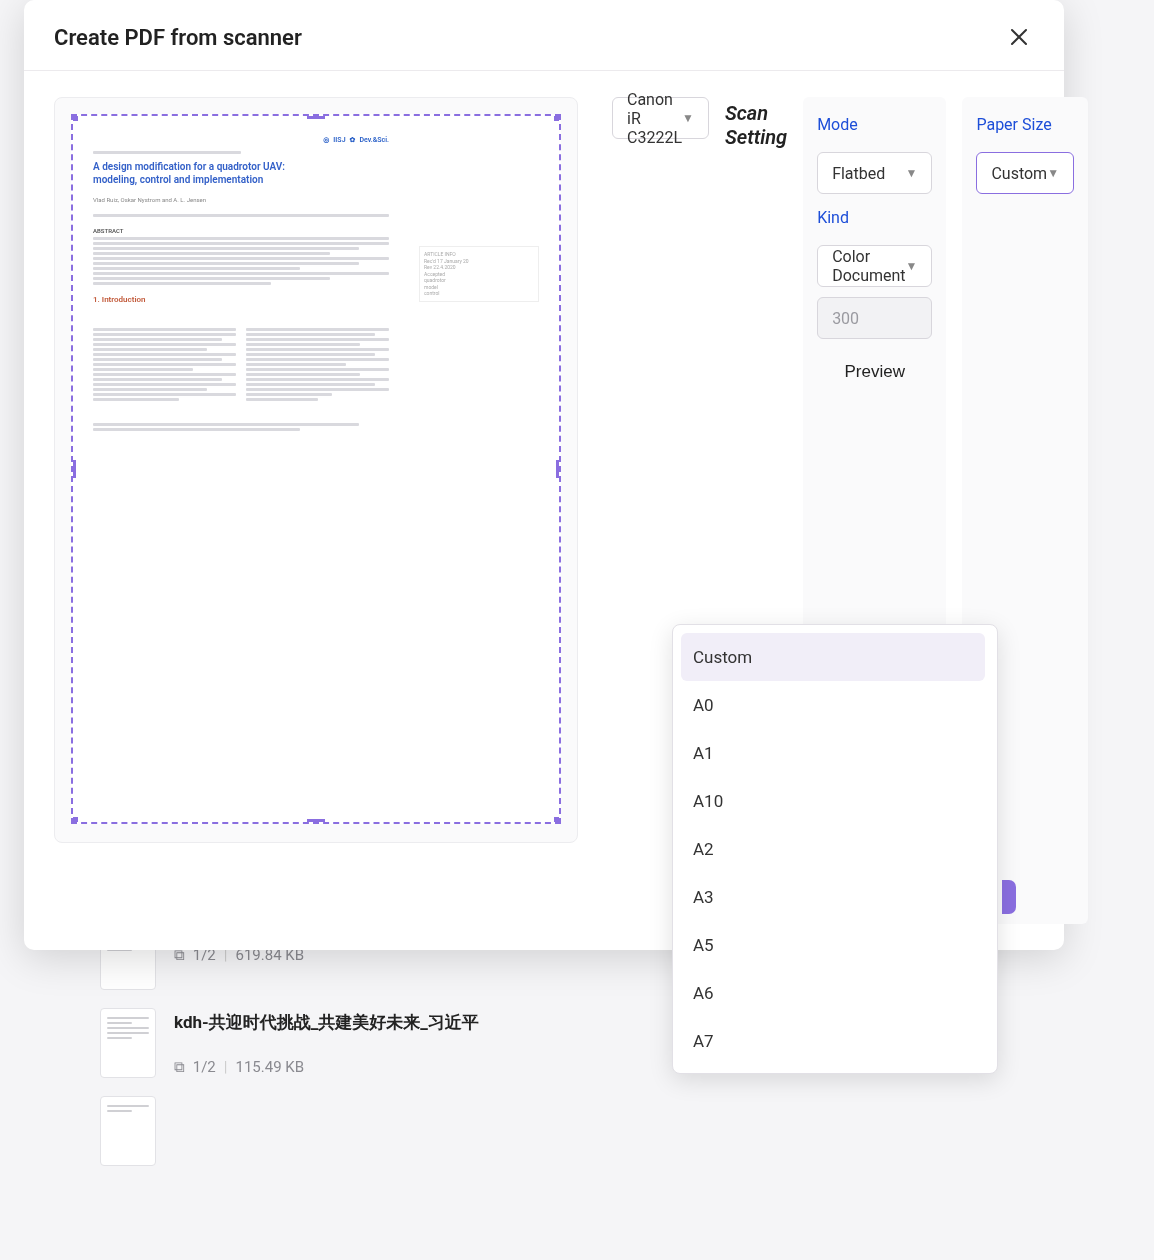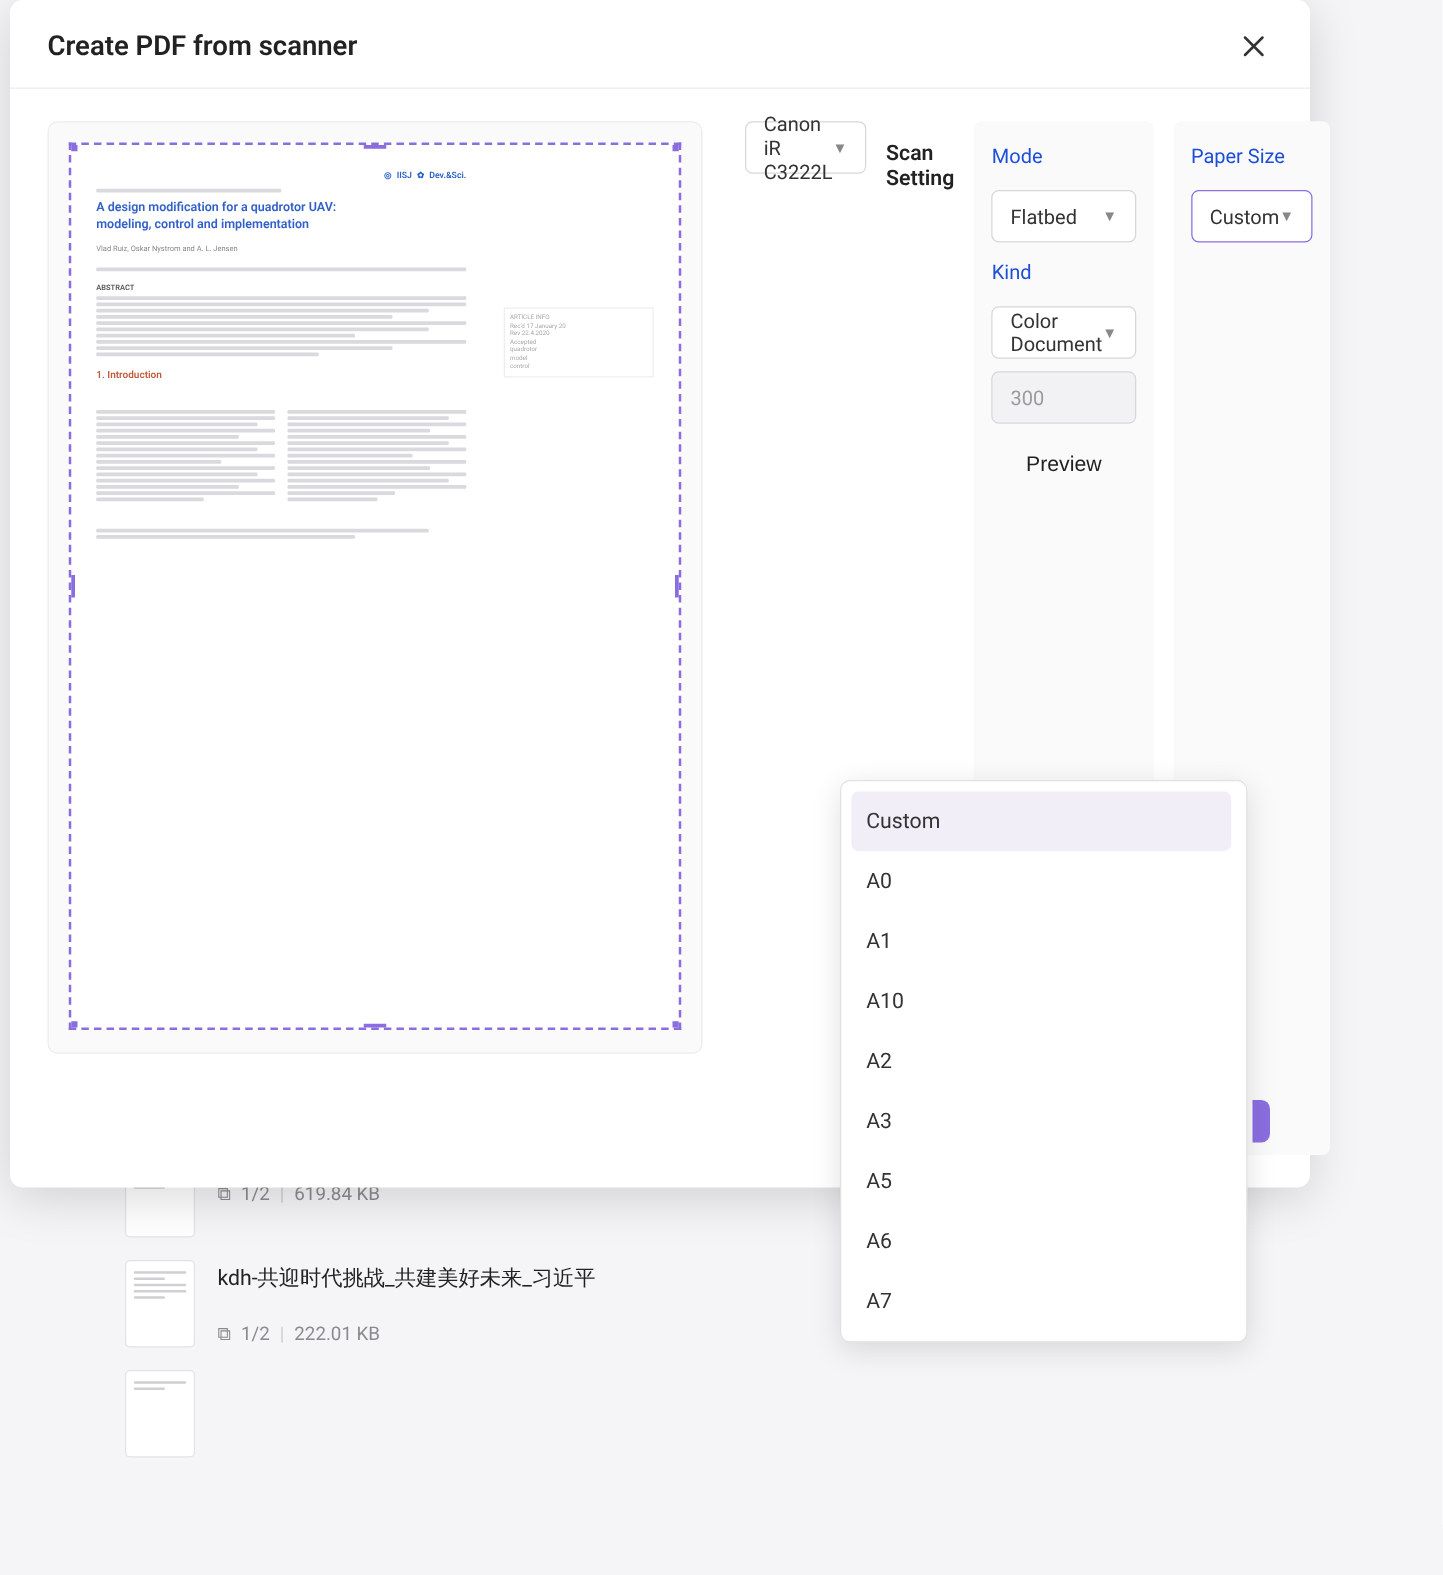--- a/index.html
+++ b/index.html
@@ -30,27 +30,27 @@
     border: 1px solid #e2e2e6;
     border-radius: 4px;
     display: flex;
     flex-direction: column;
     gap: 3px;
     padding: 8px 6px;
   }
   .file-thumb .line { height: 2px; background: #d0d0d4; border-radius: 1px; }
   .file-thumb .line.short { width: 60%; }
   .file-info { flex: 1; }
-  .file-name { font-size: 17px; font-weight: 400; color: #222; margin-bottom: 24px; }
+  .file-name { font-size: 17px; font-weight: 700; color: #222; margin-bottom: 24px; }
   .file-meta { font-size: 15px; color: #8a8a90; display: flex; align-items: center; gap: 8px; }
   .file-meta .sep { color: #ccc; }
 
   .dialog {
     position: absolute;
-    left: 8px;
+    left: 24px;
     top: 0;
     width: 1040px;
     height: 950px;
     background: #fff;
     border-radius: 10px;
     box-shadow: 0 8px 40px rgba(0,0,0,0.15);
     display: flex;
     flex-direction: column;
   }
   .dialog-header {
@@ -138,21 +138,21 @@
     padding: 0 14px;
     font-size: 16px;
     color: #333;
     display: flex;
     align-items: center;
     justify-content: space-between;
     cursor: pointer;
   }
   .select.active { border: 1.5px solid #8a6ee0; }
   .select .chev { color: #888; font-size: 12px; }
-  .section-title { font-size: 17px; font-weight: 600; color: #222; margin-top: 16px;}
+  .section-title { font-size: 20px; font-weight: 600; color: #222; margin-top: 4px; font-style: italic;}
   .field-label { font-size: 16px; color: #1d4ed8; margin-bottom: 8px; margin-top: 4px;}
   .indent-group {
     background: #fafafb;
     border-radius: 6px;
     padding: 14px 14px 18px 14px;
     display: flex;
     flex-direction: column;
     gap: 10px;
   }
   .text-input.disabled { background:#f2f2f4; color:#9a9aa0; cursor:default;}
@@ -233,21 +233,21 @@
         <div class="line"></div>
         <div class="line"></div>
         <div class="line short"></div>
     </div>
     <div class="file-info">
       <div class="file-name">kdh-共迎时代挑战_共建美好未来_习近平</div>
       <div class="file-meta">
         <span>⧉</span>
         <span>1/2</span>
         <span class="sep">|</span>
-        <span>222.01 KB</span>
+        <span>115.49 KB</span>
       </div>
     </div>
   </div>
   <div class="file-row">
     <div class="file-thumb">
       <div class="line"></div>
         <div class="line short"></div>
     </div>
   </div>
 </div>

